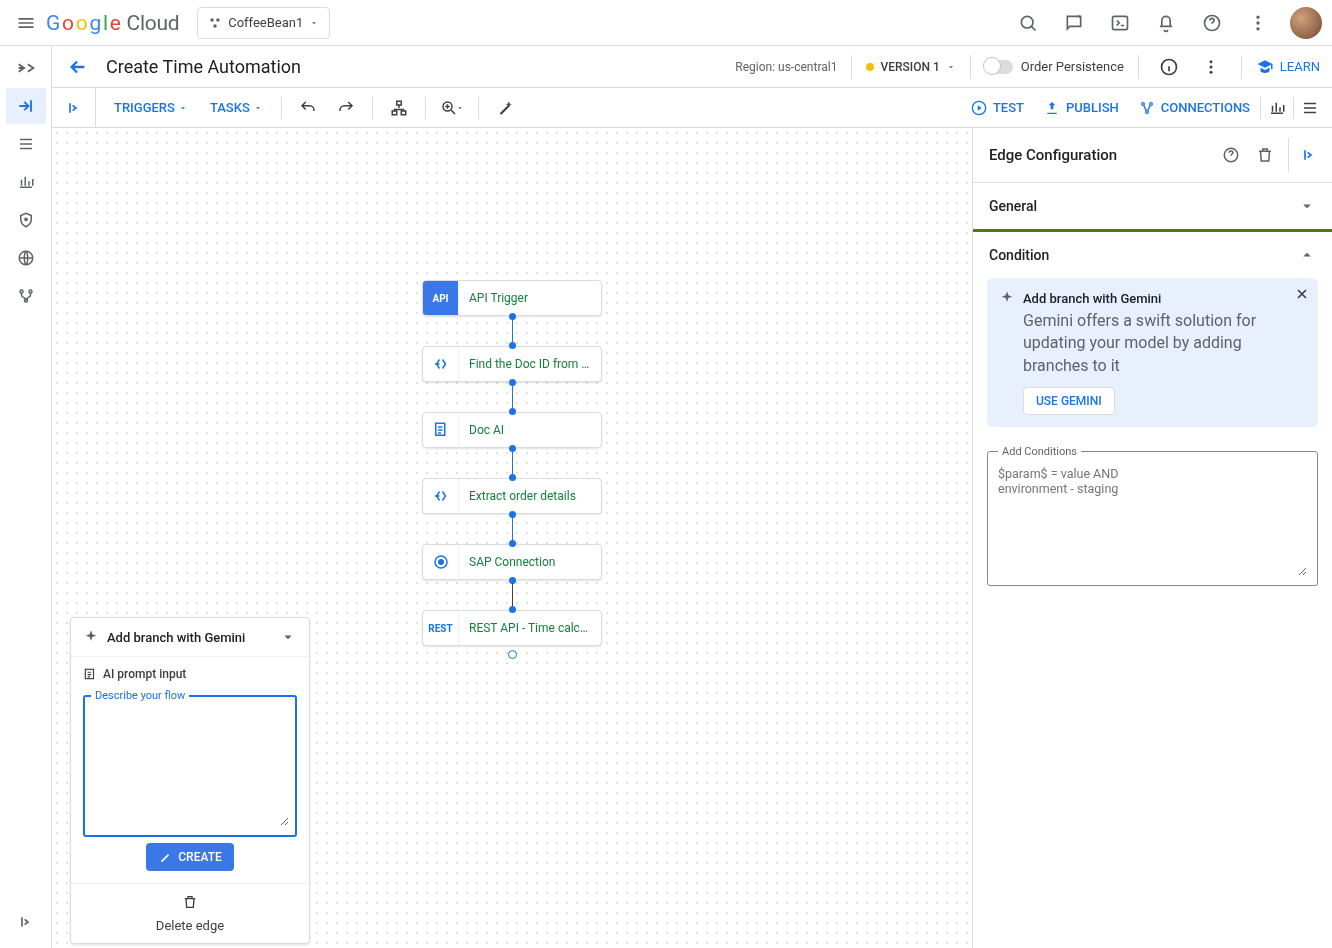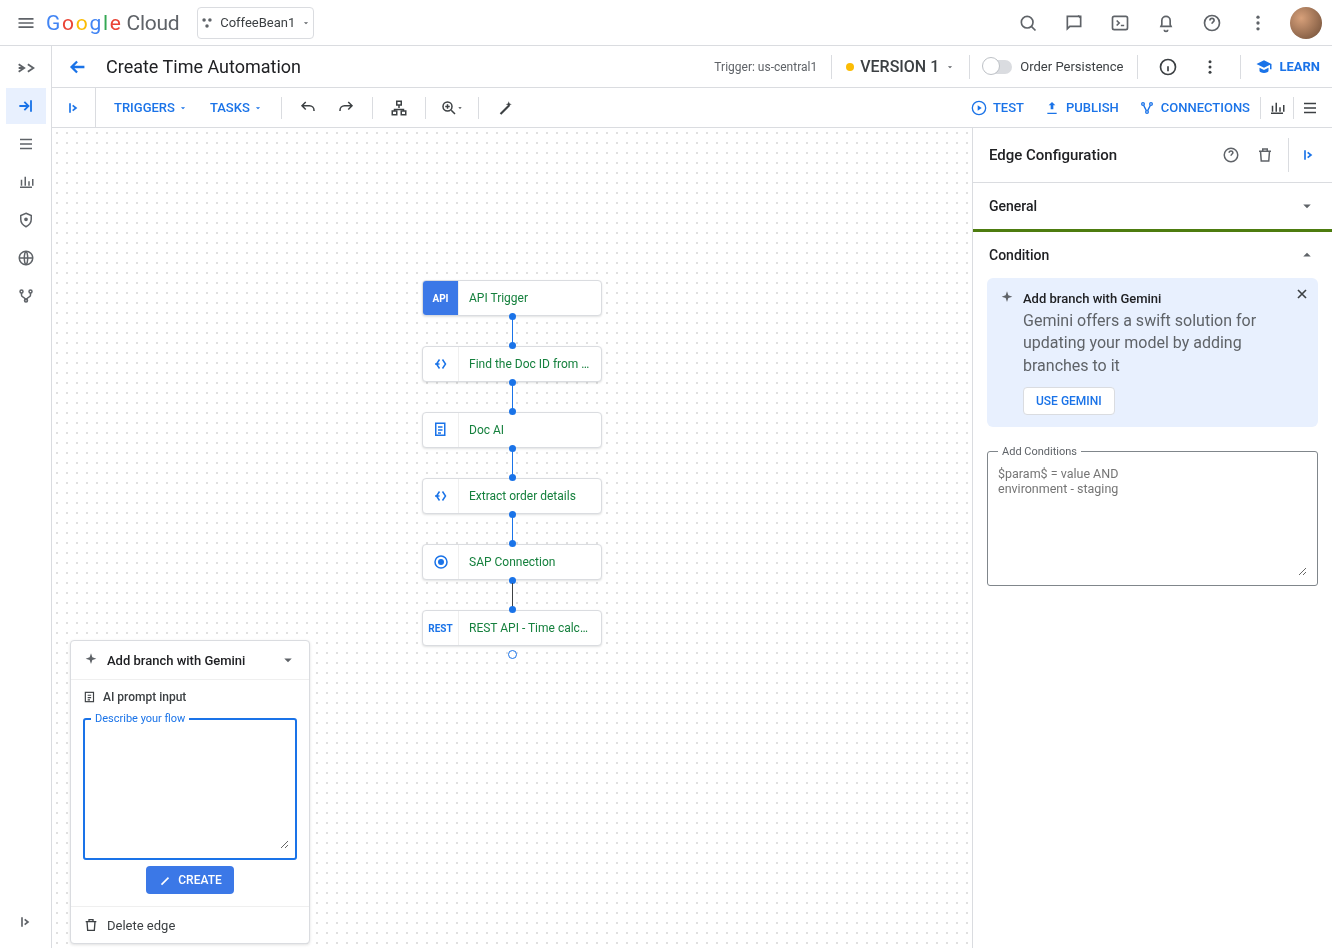--- a/index.html
+++ b/index.html
@@ -4,47 +4,47 @@
 <style>
 * { box-sizing: border-box; margin: 0; padding: 0; font-family: "Google Sans", Roboto, Arial, sans-serif; }
 body { background: #fff; color: #3c4043; font-size: 13px; overflow: hidden; }
 
 
 .top-bar { display: flex; align-items: center; height: 46px; padding: 0 10px 0 6px; border-bottom: 1px solid #dadce0; }
 .top-bar .ham { width: 40px; height: 40px; display: flex; align-items: center; justify-content: center; color: #5f6368; }
 .logo { display: flex; align-items: center; gap: 2px; font-size: 21px; letter-spacing: -0.3px; margin-right: 18px; }
 .logo .g1 { color:#4285f4; } .logo .g2 { color:#ea4335; } .logo .g3 { color:#fbbc04; } .logo .g4 { color:#4285f4; } .logo .g5 { color:#34a853; } .logo .g6 { color:#ea4335; }
 .logo .cloud { color:#5f6368; font-weight: 400; margin-left: 4px; }
-.proj-chip { display: flex; align-items: center; gap: 6px; height: 32px; padding: 0 2px; border: 1px solid #dadce0; border-radius: 4px; color: #3c4043; font-size: 13px; }
+.proj-chip { display: flex; align-items: center; gap: 6px; height: 32px; padding: 0 10px; border: 1px solid #dadce0; border-radius: 4px; color: #3c4043; font-size: 13px; }
 .top-bar .spacer { flex: 1; }
 .top-icons { display: flex; align-items: center; gap: 6px; }
 .top-icons .ib { width: 40px; height: 40px; display: flex; align-items: center; justify-content: center; color: #5f6368; }
 .avatar { width: 32px; height: 32px; border-radius: 50%; background: radial-gradient(circle at 35% 35%, #d7a07a, #6b4a34); margin-left: 6px; }
 
 
 .shell { display: flex; height: calc(100vh - 46px); }
 .left-strip { width: 52px; border-right: 1px solid #dadce0; display: flex; flex-direction: column; align-items: center; padding-top: 4px; gap: 2px; position: relative; }
 .lstrip-item { width: 40px; height: 36px; display: flex; align-items: center; justify-content: center; color: #5f6368; border-radius: 0; }
 .lstrip-item.active { background: #e8f0fe; color: #1a73e8; }
 .lstrip-bottom { position: absolute; bottom: 8px; left: 0; right: 0; display: flex; justify-content: center; }
 
 .main-col { flex: 1; display: flex; flex-direction: column; min-width: 0; }
 
 .bar2 { display: flex; align-items: center; height: 42px; padding: 0 12px 0 8px; border-bottom: 1px solid #dadce0; gap: 10px; }
 .bar2 .back { width: 36px; height: 36px; display: flex; align-items: center; justify-content: center; color: #1a73e8; }
 .page-title { font-size: 18px; color: #202124; font-weight: 400; }
 .bar2 .spacer { flex: 1; }
 .region { font-size: 12px; color: #5f6368; }
 .vsep { width: 1px; height: 24px; background: #dadce0; margin: 0 4px; }
-.version { display: flex; align-items: center; gap: 6px; font-size: 16px; font-weight: 500; color: #3c4043; }
+.version { display: flex; align-items: center; gap: 6px; font-size: 12px; font-weight: 500; color: #3c4043; }
 .dot-y { width: 8px; height: 8px; border-radius: 50%; background: #fbbc04; }
 .switch { width: 28px; height: 14px; border-radius: 7px; background: #dadce0; position: relative; }
 .switch .knob { width: 18px; height: 18px; border-radius: 50%; background: #fff; border: 1px solid #bdc1c6; position: absolute; top: -3px; left: -2px; }
 .persist { display: flex; align-items: center; gap: 8px; font-size: 13px; color: #3c4043; }
-.learn { display: flex; align-items: center; gap: 6px; color: #1a73e8; font-size: 13px; font-weight: 700; }
+.learn { display: flex; align-items: center; gap: 6px; color: #1a73e8; font-size: 13px; font-weight: 400; }
 
 
 .bar3 { display: flex; align-items: center; height: 40px; border-bottom: 1px solid #dadce0; }
 .bar3 .lp { width: 44px; height: 40px; display: flex; align-items: center; justify-content: center; color: #1a73e8; border-right: 1px solid #dadce0; }
 .menu-btn { color: #1a73e8; font-size: 13px; font-weight: 500; padding: 0 8px; display: flex; align-items: center; gap: 3px; height: 40px;}
 .toolbar-group { display: flex; align-items: center; padding: 0 10px; gap: 6px; }
 .tsep { width: 1px; height: 22px; background: #dadce0; }
 .tb-ic { width: 32px; height: 32px; display: flex; align-items: center; justify-content: center; color: #3c4043; }
 .bar3 .spacer { flex: 1; }
 .action-btn { display: flex; align-items: center; gap: 6px; color: #1a73e8; font-size: 13px; font-weight: 500; padding: 0 10px; height: 40px; }
@@ -75,21 +75,21 @@
 .gem-card { position: absolute; left: 18px; bottom: 4px; width: 240px; background:#fff; border:1px solid #dadce0; border-radius:4px; box-shadow: 0 1px 3px rgba(0,0,0,.12); display:flex; flex-direction:column; }
 .gem-card .hdr { display:flex; align-items:center; gap:8px; padding:10px 12px; border-bottom:1px solid #efefef; font-weight:500; font-size:13px; color:#202124; }
 .gem-card .hdr .chev { margin-left:auto; color:#5f6368; }
 .gem-card .body { padding: 10px 12px 12px; }
 .gem-card .lbl2 { display:flex; align-items:center; gap:6px; font-size:12px; font-weight:500; color:#3c4043; margin-bottom:8px; }
 .gem-card fieldset { border:2px solid #1a73e8; border-radius:3px; padding: 4px 6px 6px; }
 .gem-card legend { font-size:11px; color:#1a73e8; padding:0 4px; }
 .gem-card textarea { width:100%; height:120px; border:none; outline:none; resize:both; font-size:12px; font-family:inherit; }
 .gem-card .btn-row { display:flex; justify-content:center; margin-top:6px; }
 .gem-card .create-btn { display:flex; align-items:center; gap:6px; background:#3b78e7; color:#fff; border:none; border-radius:4px; padding:7px 12px; font-size:12px; font-weight:500; }
-.gem-card .foot { border-top:1px solid #efefef; padding:10px 12px; display:flex; align-items:center; gap:8px; font-size:13px; color:#3c4043; }
+.gem-card .foot { border-top:1px solid #efefef; padding:10px 12px; display:flex; align-items:center; gap:8px; font-size:13px; color:#3c4043;flex-direction:column; }
 
 
 .rp-head { display:flex; align-items:center; padding: 10px 10px 10px 16px; border-bottom:1px solid #dadce0; }
 .rp-head .ttl { font-size:15px; font-weight:500; color:#202124; flex:1; }
 .rp-head .ib { width:34px; height:34px; display:flex; align-items:center; justify-content:center; color:#5f6368; }
 .rp-head .collapse { color:#1a73e8; border-left: 1px solid #dadce0; margin-left:6px; padding-left:6px; }
 .rp-sect { border-bottom:3px solid #4d7c0f; }
 .rp-sect .sh { display:flex; align-items:center; justify-content:space-between; padding:14px 16px; font-size:14px; font-weight:500; color:#202124; }
 .rp-cond-body { padding: 0 14px 16px; }
 
@@ -236,21 +236,21 @@
   <div class="main-col">
 
     <div class="bar2">
       <button class="back">
         <svg width="22" height="22" viewBox="0 0 24 24" fill="none" stroke="currentColor" stroke-width="2.5">
             <path d="M19 12H5M11 6l-6 6 6 6"></path>
           </svg>
       </button>
       <div class="page-title">Create Time Automation</div>
       <div class="spacer"></div>
-      <div class="region"><span>Trigger: </span><span>us-central1</span></div>
+      <div class="region"><span>Region: </span><span>us-central1</span></div>
       <div class="vsep"></div>
       <button class="version">
         <span class="dot-y"></span>
         <span>VERSION 1</span>
         <svg width="10" height="10" viewBox="0 0 24 24" fill="#5f6368">
             <path d="M7 10l5 5 5-5z"></path>
           </svg>
       </button>
       <div class="vsep"></div>
       <div class="persist">

